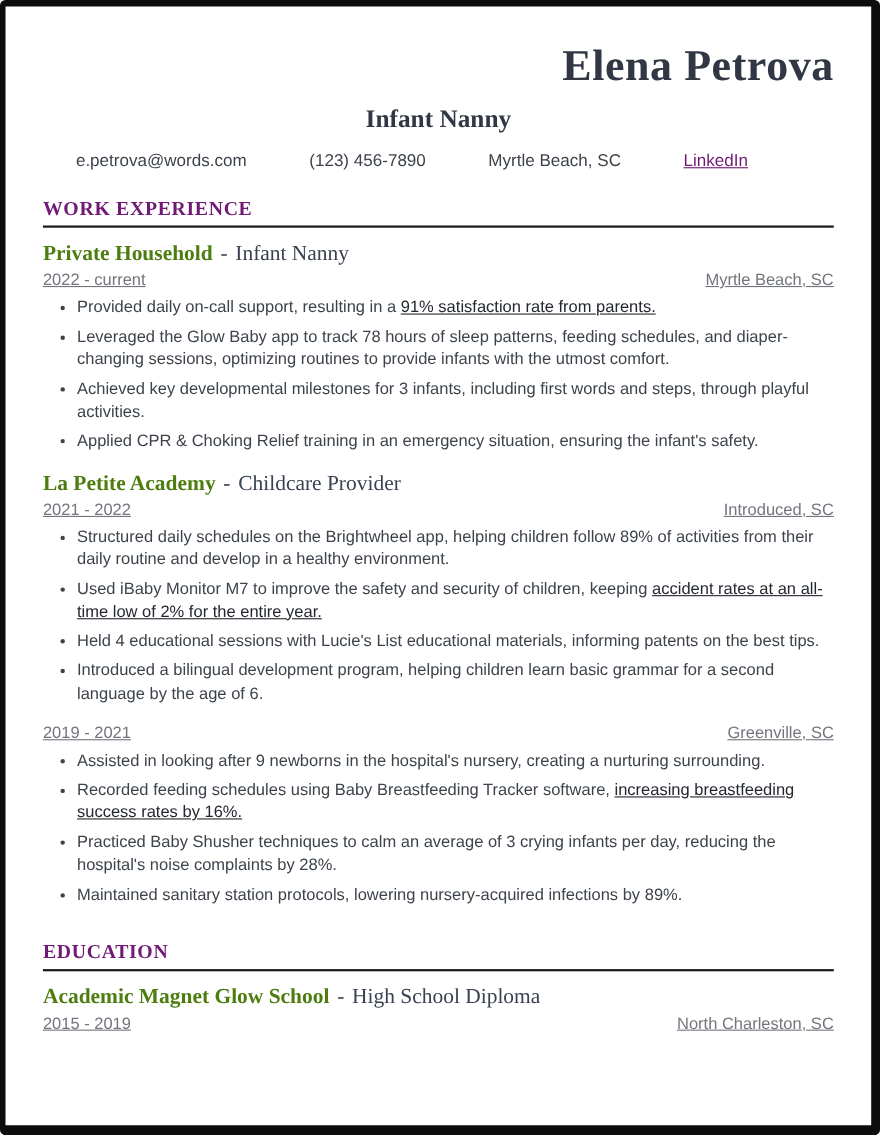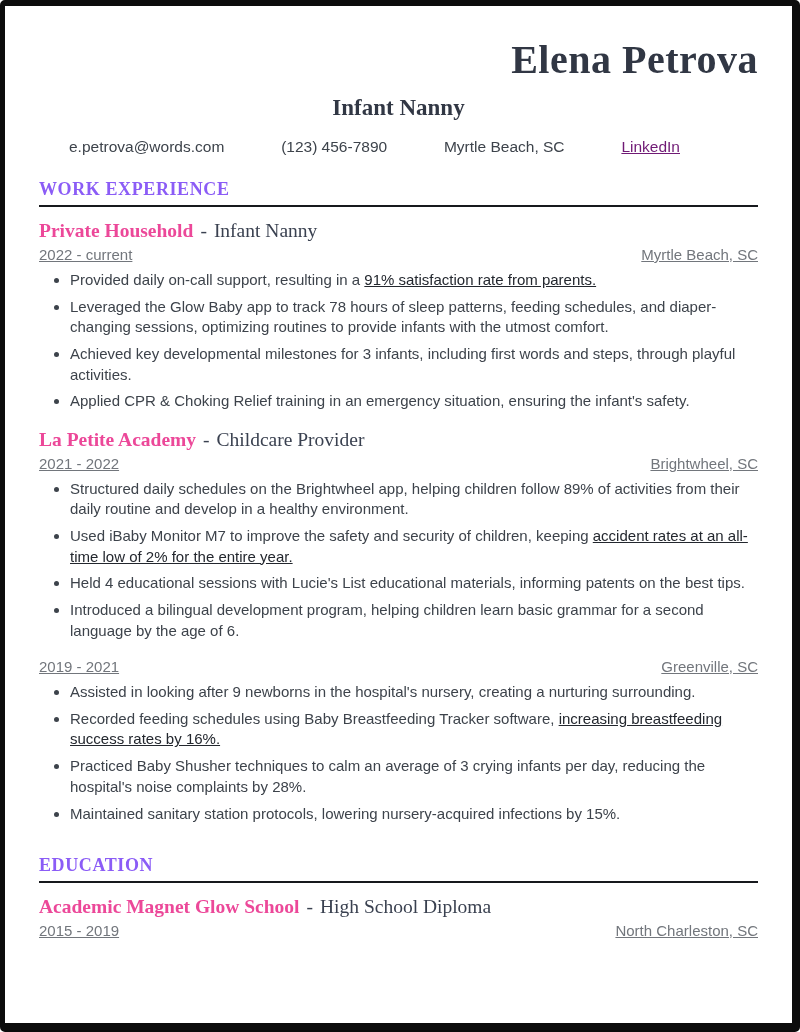--- a/index.html
+++ b/index.html
@@ -52,35 +52,35 @@
     cursor: pointer;
   }
   
   .section { margin-top: 23px; }
   .section.gap-lg { margin-top: 31px; }
   .section-heading {
     font-family: "Liberation Serif", serif;
     font-size: 18px;
     font-weight: 700;
     letter-spacing: 0.6px;
-    color: #8b5cf6;
+    color: #701a75;
     border-bottom: 2.5px solid #17191d;
     padding-bottom: 5px;
   }
   
   .job { margin-top: 13px; }
   .job + .job { margin-top: 17px; }
   .entry-title {
     font-family: "Liberation Serif", serif;
     font-size: 19.5px;
     color: #3a4150;
   }
   .entry-title .org {
     font-weight: 700;
-    color: #ec4899;
+    color: #4d7c0f;
   }
   .entry-title .sep { margin: 0 7px; }
   .entry-meta {
     display: flex;
     justify-content: space-between;
     font-size: 15px;
     color: #72767c;
     margin-top: 4px;
     text-decoration: underline;
   }
@@ -135,40 +135,40 @@
         <li><span>Applied CPR &amp; Choking Relief training in an emergency situation, ensuring the infant's safety.</span><span class="em-phrase"></span><span></span></li>
       </ul>
     </div>
 
     <div class="job">
       <div class="entry-title">
         <span class="org">La Petite Academy</span><span class="sep">-</span><span class="role">Childcare Provider</span>
       </div>
       <div class="entry-meta">
         <span>2021 - 2022</span>
-        <span>Brightwheel, SC</span>
+        <span>Introduced, SC</span>
       </div>
       <ul class="bullets">
         <li><span>Structured daily schedules on the Brightwheel app, helping children follow 89% of activities from their daily routine and develop in a healthy environment.</span><span class="em-phrase"></span><span></span></li>
         <li><span>Used iBaby Monitor M7 to improve the safety and security of children, keeping </span><span class="em-phrase">accident rates at an all-time low of 2% for the entire year.</span><span></span></li>
         <li><span>Held 4 educational sessions with Lucie's List educational materials, informing patents on the best tips.</span><span class="em-phrase"></span><span></span></li>
         <li><span>Introduced a bilingual development program, helping children learn basic grammar for a second language by the age of 6.</span><span class="em-phrase"></span><span></span></li>
       </ul>
     </div>
 
     <div class="job">
       <div class="entry-meta">
         <span>2019 - 2021</span>
         <span>Greenville, SC</span>
       </div>
       <ul class="bullets">
         <li><span>Assisted in looking after 9 newborns in the hospital's nursery, creating a nurturing surrounding.</span><span class="em-phrase"></span><span></span></li>
         <li><span>Recorded feeding schedules using Baby Breastfeeding Tracker software, </span><span class="em-phrase">increasing breastfeeding success rates by 16%.</span><span></span></li>
         <li><span>Practiced Baby Shusher techniques to calm an average of 3 crying infants per day, reducing the hospital's noise complaints by 28%.</span><span class="em-phrase"></span><span></span></li>
-        <li><span>Maintained sanitary station protocols, lowering nursery-acquired infections by 15%.</span><span class="em-phrase"></span><span></span></li>
+        <li><span>Maintained sanitary station protocols, lowering nursery-acquired infections by 89%.</span><span class="em-phrase"></span><span></span></li>
       </ul>
     </div>
   </div>
 
   <div class="section gap-lg">
     <div class="section-heading">EDUCATION</div>
     <div class="job">
       <div class="entry-title">
         <span class="org">Academic Magnet Glow School</span><span class="sep">-</span><span class="role">High School Diploma</span>
       </div>

